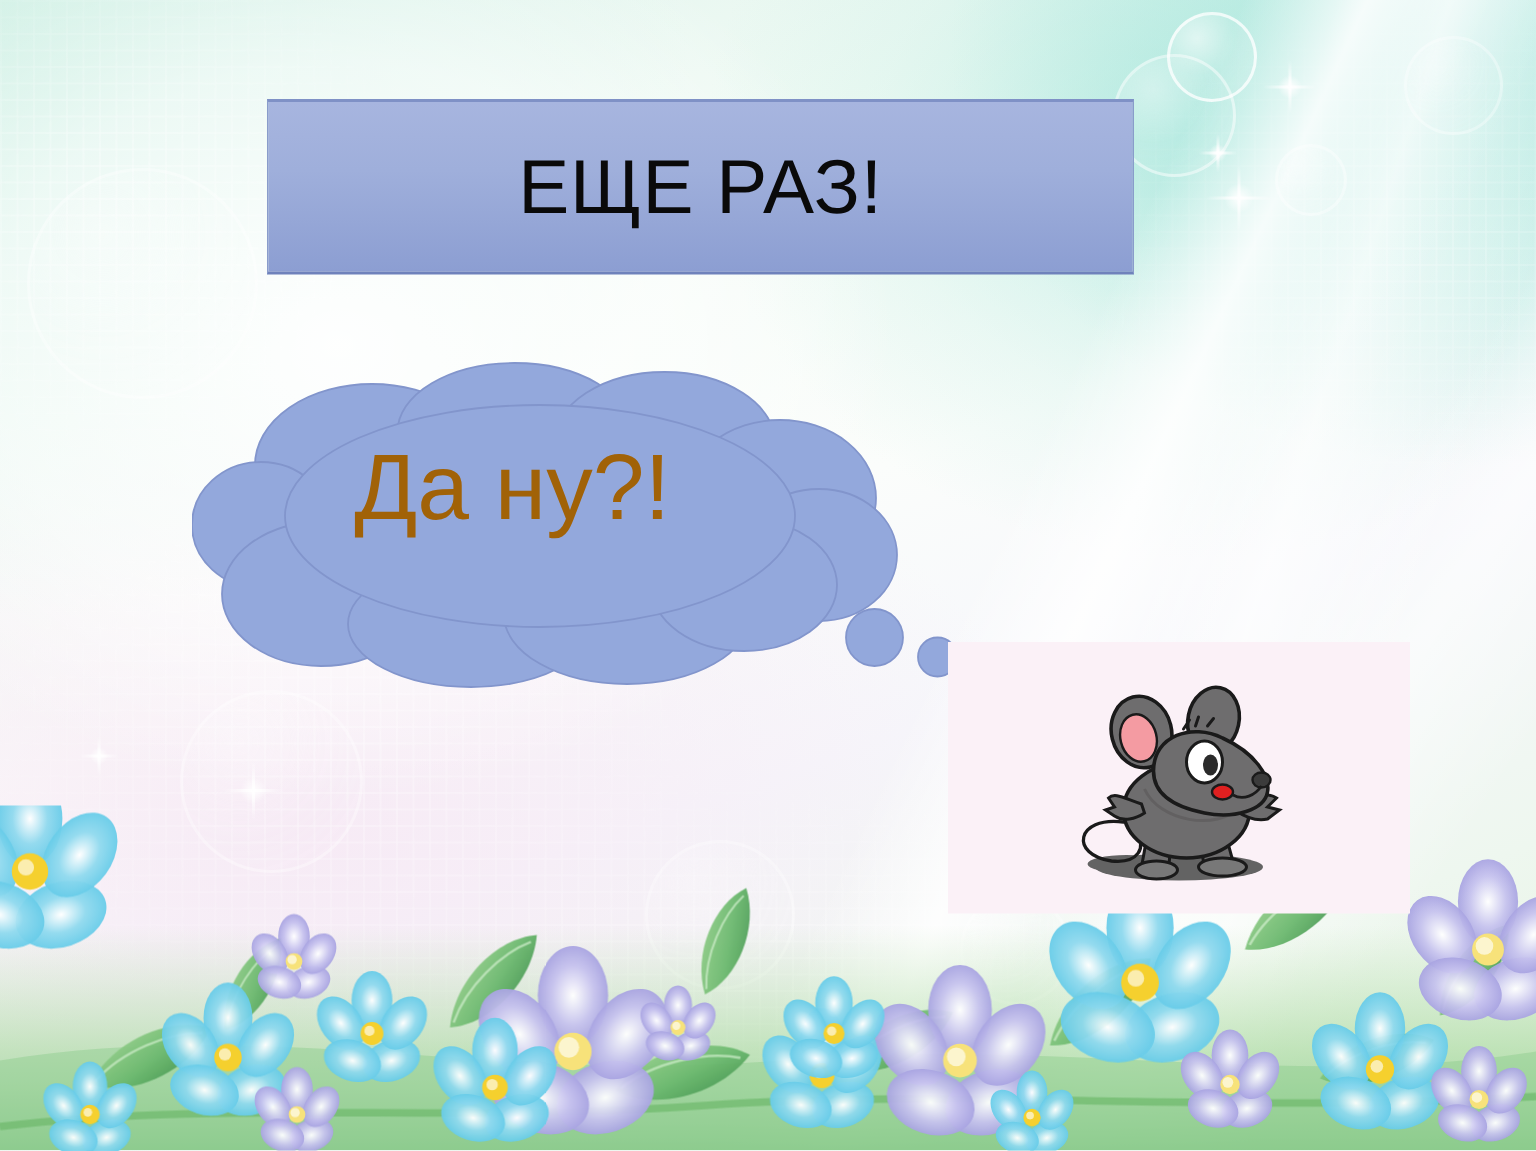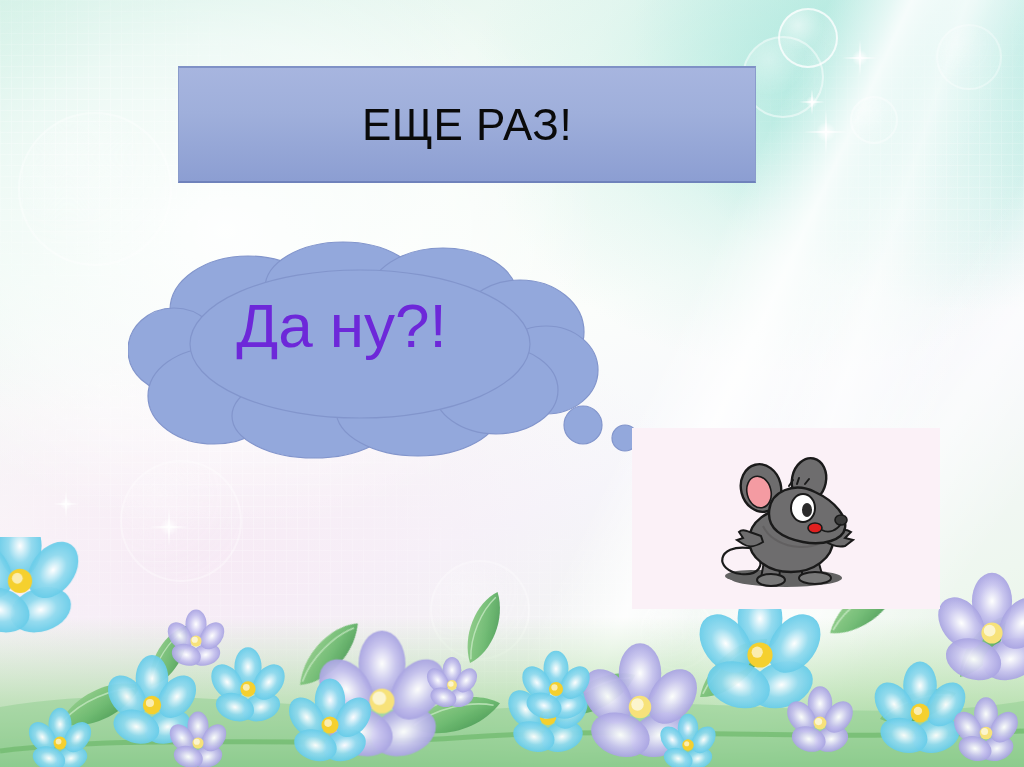--- a/index.html
+++ b/index.html
@@ -103,42 +103,42 @@
     border-top: 2px solid #7f91c6;
     border-left: 1px solid #8a9ccb;
     border-right: 1px solid #8a9ccb;
     border-bottom: 2px solid #6f82bb;
     box-sizing: border-box;
     display: flex;
     align-items: center;
     justify-content: center;
   }
   #title-text {
-    font-size: 44px;
+    font-size: 51px;
     color: #0a0a0a;
     letter-spacing: 0.5px;
     font-weight: 400;
     white-space: nowrap;
   }
 
   
   #thought-bubble {
     position: absolute;
     left: 128px;
     top: 240px;
     width: 485px;
     height: 220px;
   }
   #bubble-text {
     position: absolute;
     left: 0; right: 58px;
     top: 52px;
     text-align: center;
     font-size: 62px;
-    color: #6d28d9;
+    color: #a16207;
     white-space: nowrap;
     line-height: 1.1;
   }
 
   
   #picture-panel {
     position: absolute;
     left: 632px;
     top: 428px;
     width: 308px;

